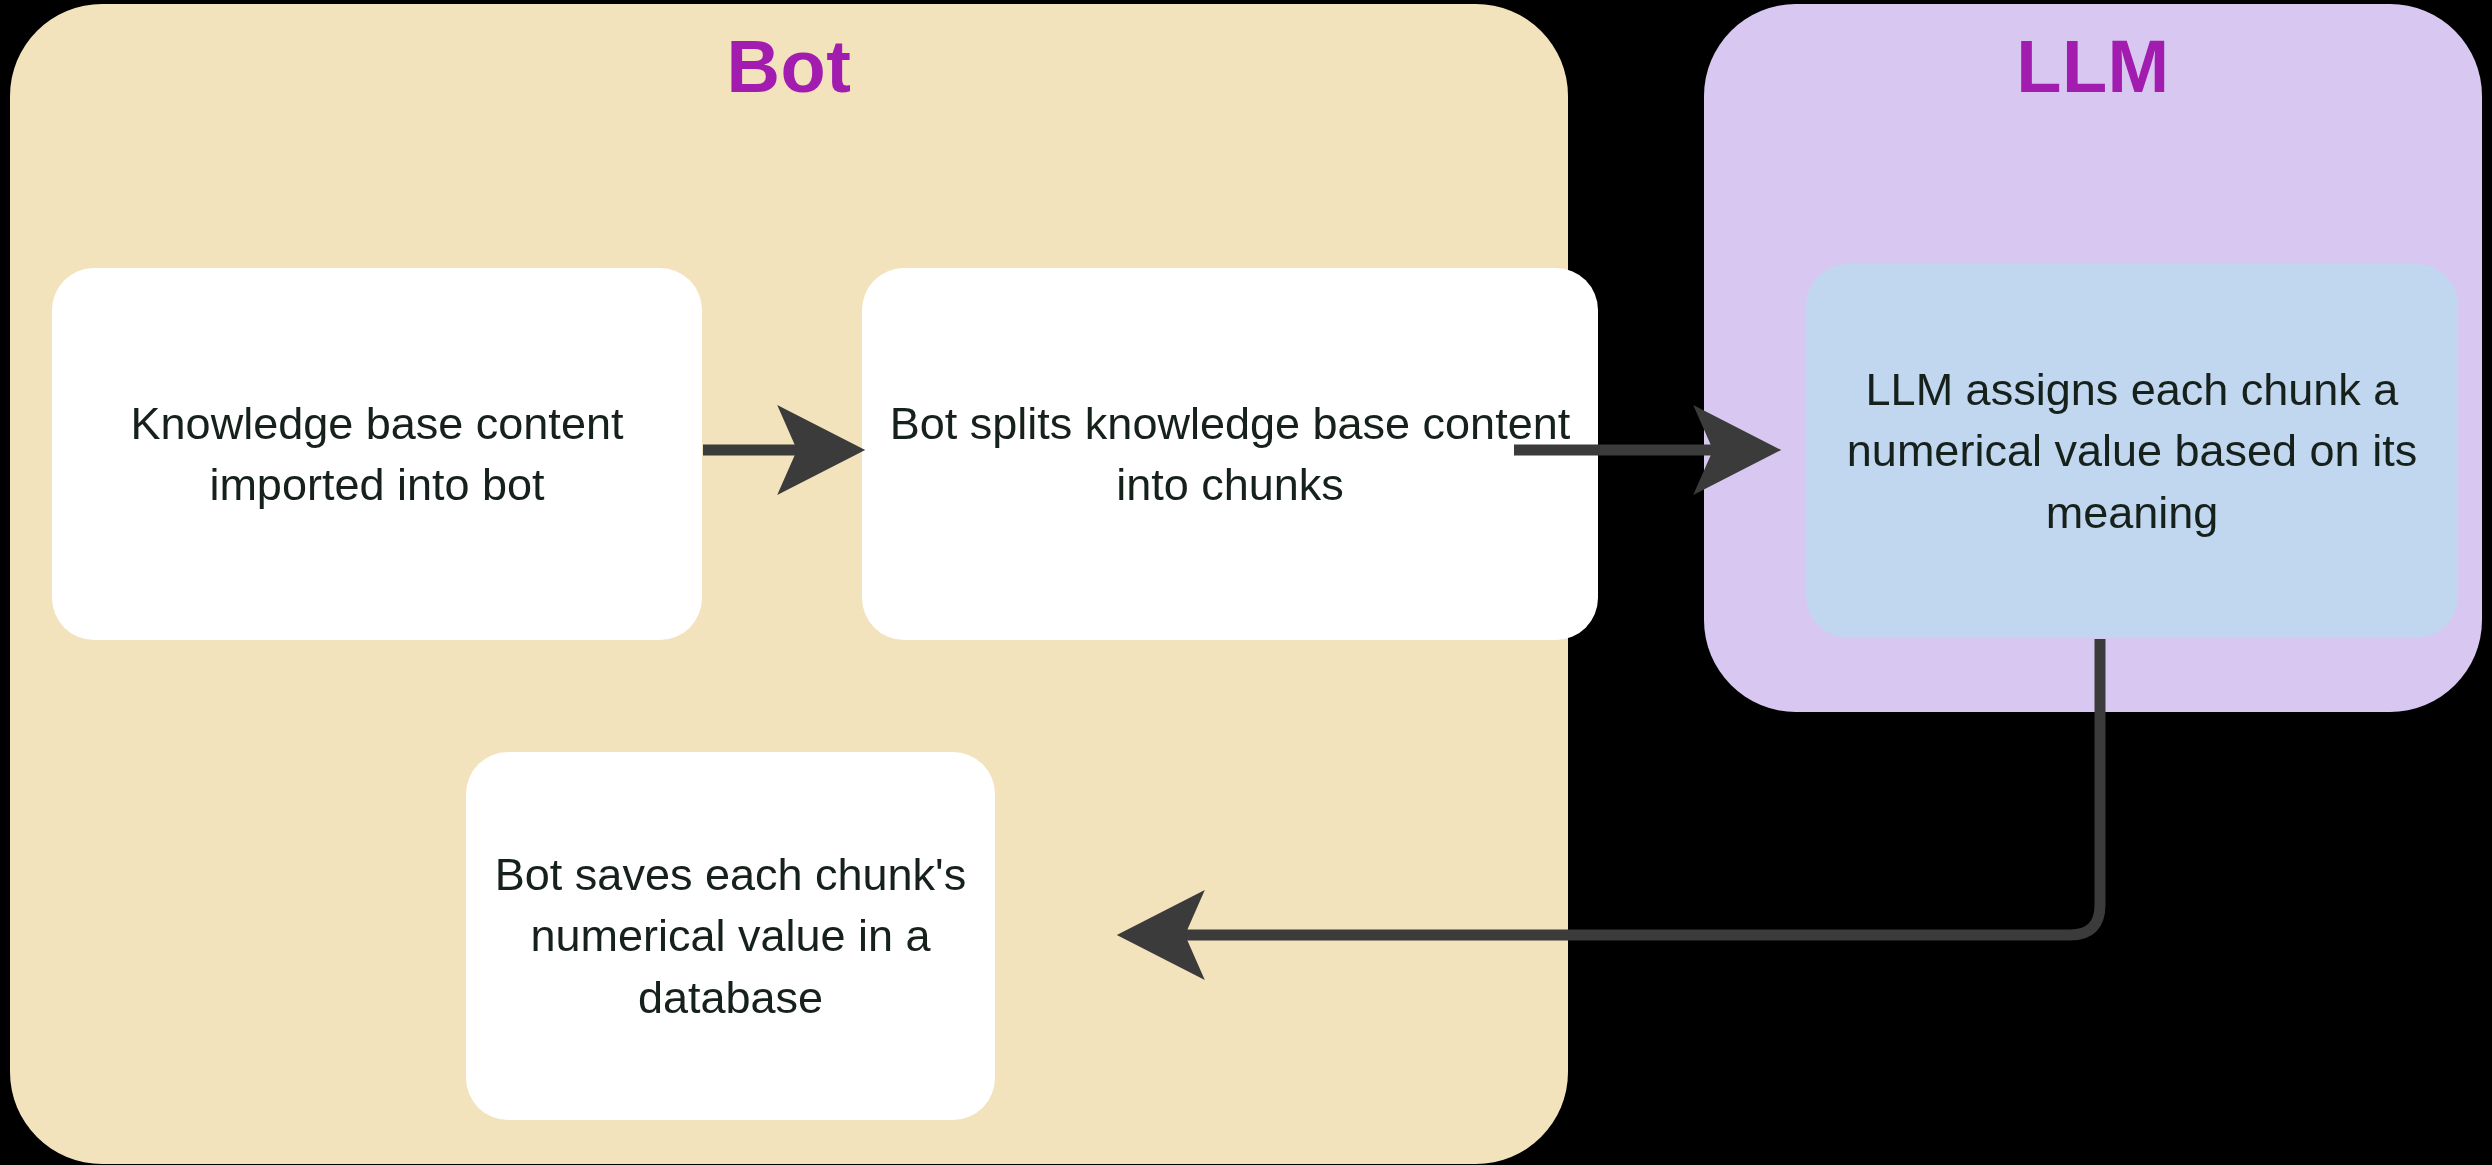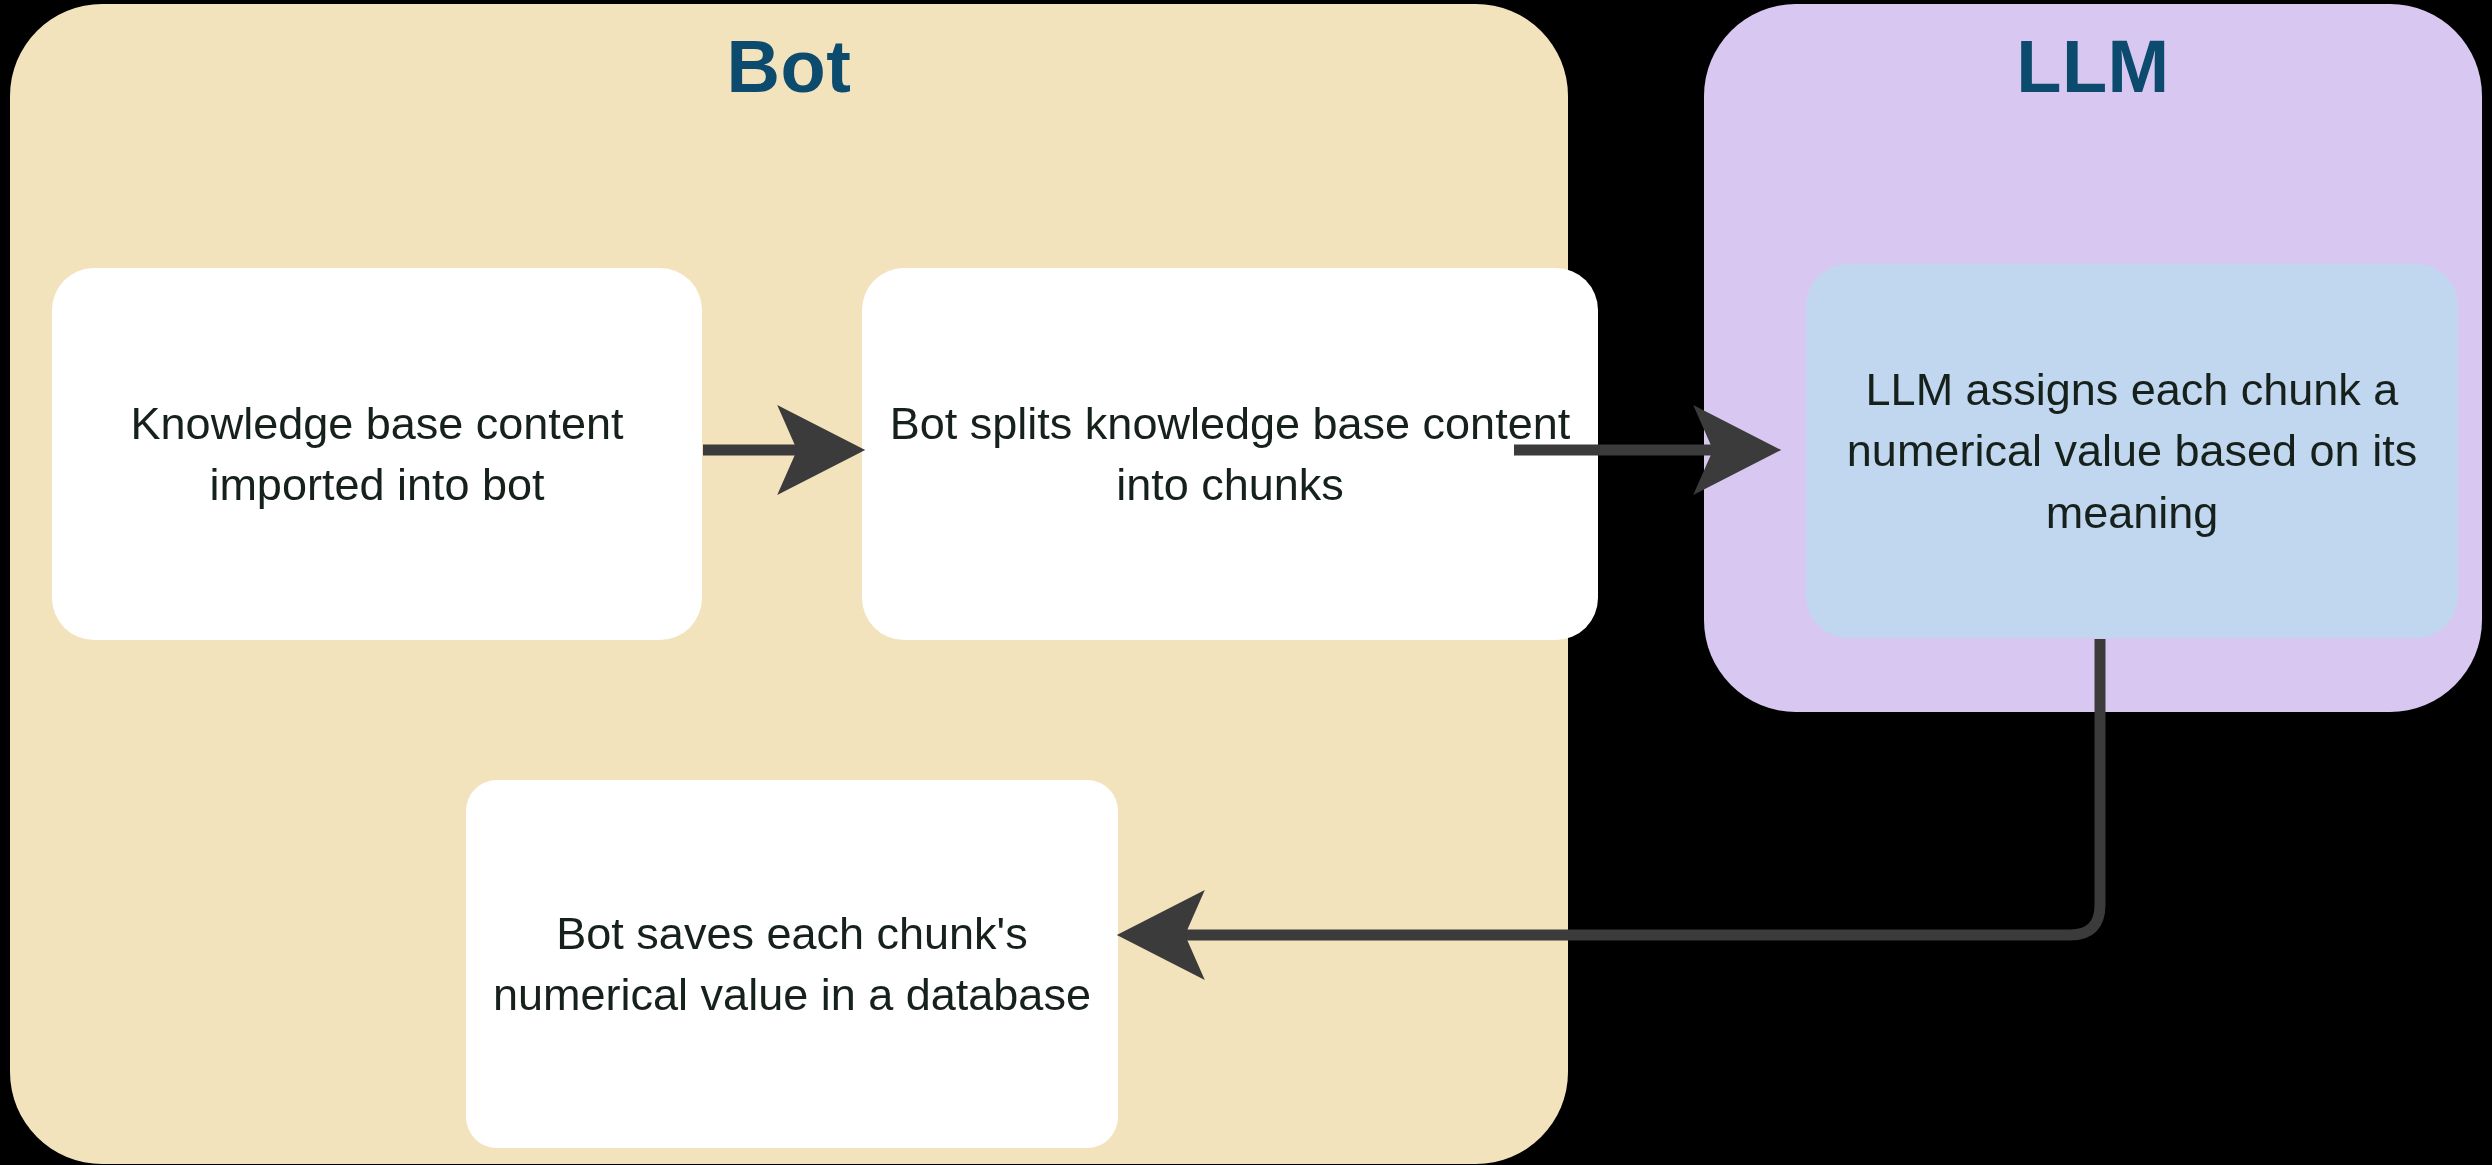--- a/index.html
+++ b/index.html
@@ -37,21 +37,21 @@
     top: 4px;
     width: 778px;
     height: 708px;
     background: #d8c8f1;
   }
   .cluster-title {
     position: absolute;
     left: 0;
     right: 0;
     text-align: center;
-    color: #0c4a6e;
+    color: #a21caf;
     font-weight: bold;
     font-size: 74px;
     line-height: 1;
     letter-spacing: 0.5px;
     white-space: nowrap;
   }
   #cluster-bot .cluster-title { top: 26px; }
   #cluster-llm .cluster-title { top: 26px; }
 
   
@@ -84,24 +84,23 @@
     height: 372px;
   }
   #node-embed {
     left: 1778px;
     top: 264px;
     width: 652px;
     height: 374px;
   }
   #node-save {
     left: 466px;
-    top: 780px;
-    width: 652px;
+    top: 752px;
+    width: 529px;
     height: 368px;
-    border-radius: 31px;
   }
 
   .node-label { display: block; }
 
   
   #edges {
     position: absolute;
     left: 0;
     top: 0;
     width: 2492px;

